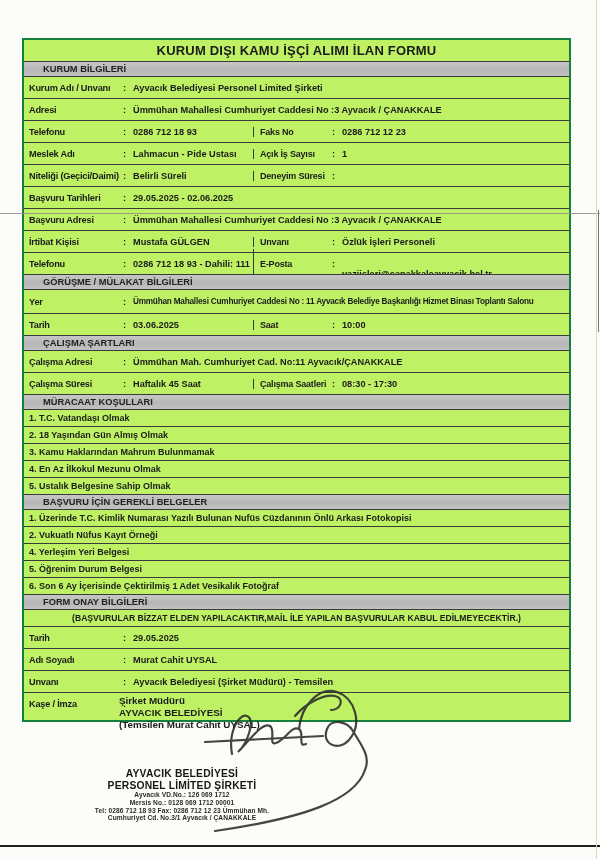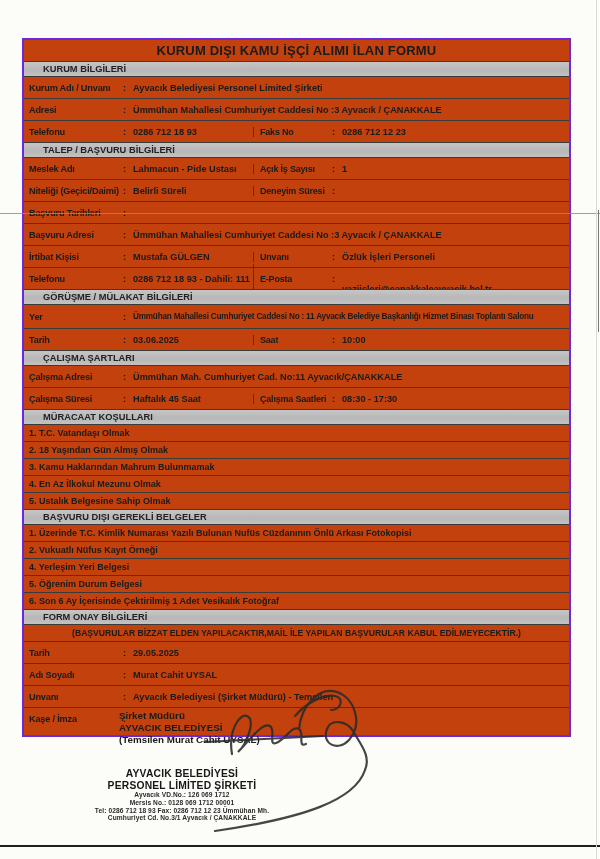--- a/index.html
+++ b/index.html
@@ -4,21 +4,21 @@
 <style>
   html,body{margin:0;padding:0;}
   body{
     width:600px;height:859px;position:relative;overflow:hidden;
     background:#fcfcf9;
     font-family:"Liberation Sans","DejaVu Sans",sans-serif;
     color:#1b1b1b;
   }
   .form-table{
     position:absolute;left:22px;top:38px;width:549px;
-    border:2px solid #6d28d9;background:#c2410c;box-sizing:border-box;
+    border:2px solid #15803d;background:#bef264;box-sizing:border-box;
   }
   .row{
     position:relative;border-top:1px solid #3a3a3a;display:flex;
     align-items:center;box-sizing:border-box;white-space:nowrap;
   }
   .row:first-child{border-top:none;}
   .title-row{height:21px;justify-content:center;font-weight:700;font-size:13px;letter-spacing:.2px;}
   .sec{height:15px;background:#bdbdbd;font-weight:700;font-size:9.3px;padding-left:19px;color:#222;
        background:linear-gradient(180deg,#c6c6c6 0%,#b7b7b7 55%,#c2c2c2 100%);}
   .fr{height:22px;font-size:9.2px;}
@@ -77,21 +77,20 @@
       <span class="cln">:</span>
       <span class="val">0286 712 18 93</span>
     </div>
     <div class="split-r">
       <span class="rlbl">Faks No</span>
       <span class="rcln">:</span>
       <span class="val">0286 712 12 23</span>
     </div>
   </div>
 
-  <div class="row sec">TALEP / BAŞVURU BİLGİLERİ</div>
 
   <div class="row fr split">
     <div class="split-l">
       <span class="lbl">Meslek Adı</span>
       <span class="cln">:</span>
       <span class="val">Lahmacun - Pide Ustası</span>
     </div>
     <div class="split-r">
       <span class="rlbl">Açık İş Sayısı</span>
       <span class="rcln">:</span>
@@ -108,20 +107,21 @@
     <div class="split-r">
       <span class="rlbl">Deneyim Süresi</span>
       <span class="rcln">:</span>
       <span class="val"></span>
     </div>
   </div>
 
   <div class="row fr">
     <span class="lbl">Başvuru Tarihleri</span>
     <span class="cln">:</span>
+    <span class="val">29.05.2025 - 02.06.2025</span>
   </div>
 
   <div class="row fr">
     <span class="lbl">Başvuru Adresi</span>
     <span class="cln">:</span>
     <span class="val">Ümmühan Mahallesi Cumhuriyet Caddesi No :3 Ayvacık / ÇANAKKALE</span>
   </div>
 
   <div class="row fr split">
     <div class="split-l">
@@ -191,21 +191,21 @@
     </div>
   </div>
 
   <div class="row sec">MÜRACAAT KOŞULLARI</div>
   <div class="row item">1. T.C. Vatandaşı Olmak</div>
   <div class="row item">2. 18 Yaşından Gün Almış Olmak</div>
   <div class="row item">3. Kamu Haklarından Mahrum Bulunmamak</div>
   <div class="row item">4. En Az İlkokul Mezunu Olmak</div>
   <div class="row item">5. Ustalık Belgesine Sahip Olmak</div>
 
-  <div class="row sec">BAŞVURU DIŞI GEREKLİ BELGELER</div>
+  <div class="row sec">BAŞVURU İÇİN GEREKLİ BELGELER</div>
   <div class="row item">1. Üzerinde T.C. Kimlik Numarası Yazılı Bulunan Nufüs Cüzdanının Önlü Arkası Fotokopisi</div>
   <div class="row item">2. Vukuatlı Nüfus Kayıt Örneği</div>
   <div class="row item">4. Yerleşim Yeri Belgesi</div>
   <div class="row item">5. Öğrenim Durum Belgesi</div>
   <div class="row item">6. Son 6 Ay İçerisinde Çektirilmiş 1 Adet Vesikalık Fotoğraf</div>
   <div class="row sec">FORM ONAY BİLGİLERİ</div>
 
   <div class="row note-row">(BAŞVURULAR BİZZAT ELDEN YAPILACAKTIR,MAİL İLE YAPILAN BAŞVURULAR KABUL EDİLMEYECEKTİR.)</div>
 
   <div class="row fr">

